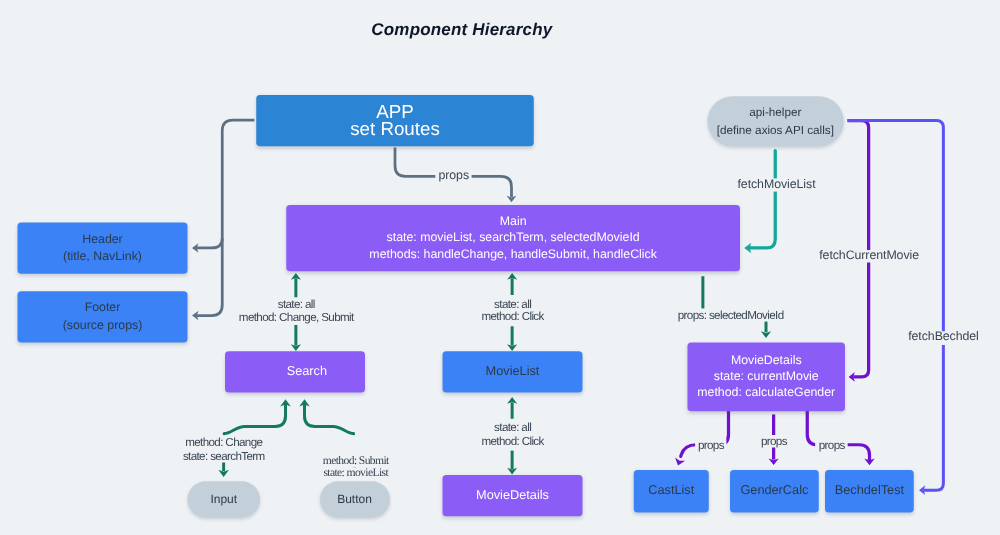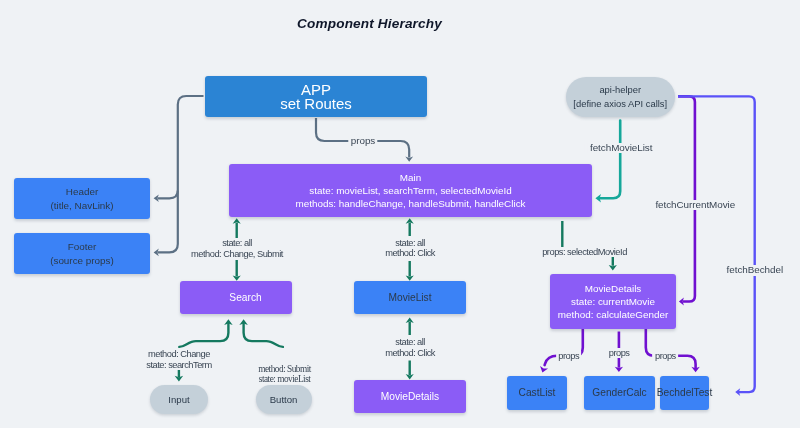--- a/index.html
+++ b/index.html
@@ -198,17 +198,17 @@
   </div>
 
   <div class="node yellow" style="left:507px;top:376px;width:60px;height:34px;font-size:10.2px;">
     <span class="ln">CastList</span>
   </div>
 
   <div class="node yellow" style="left:584px;top:376px;width:71px;height:34px;font-size:10.2px;">
     <span class="ln">GenderCalc</span>
   </div>
 
-  <div class="node yellow" style="left:660px;top:376px;width:49px;height:34px;font-size:10.2px;">
+  <div class="node yellow" style="left:660px;top:376px;width:71px;height:34px;font-size:10.2px;">
     <span class="ln">BechdelTest</span>
   </div>
 
 </div>
 
 </body></html>

